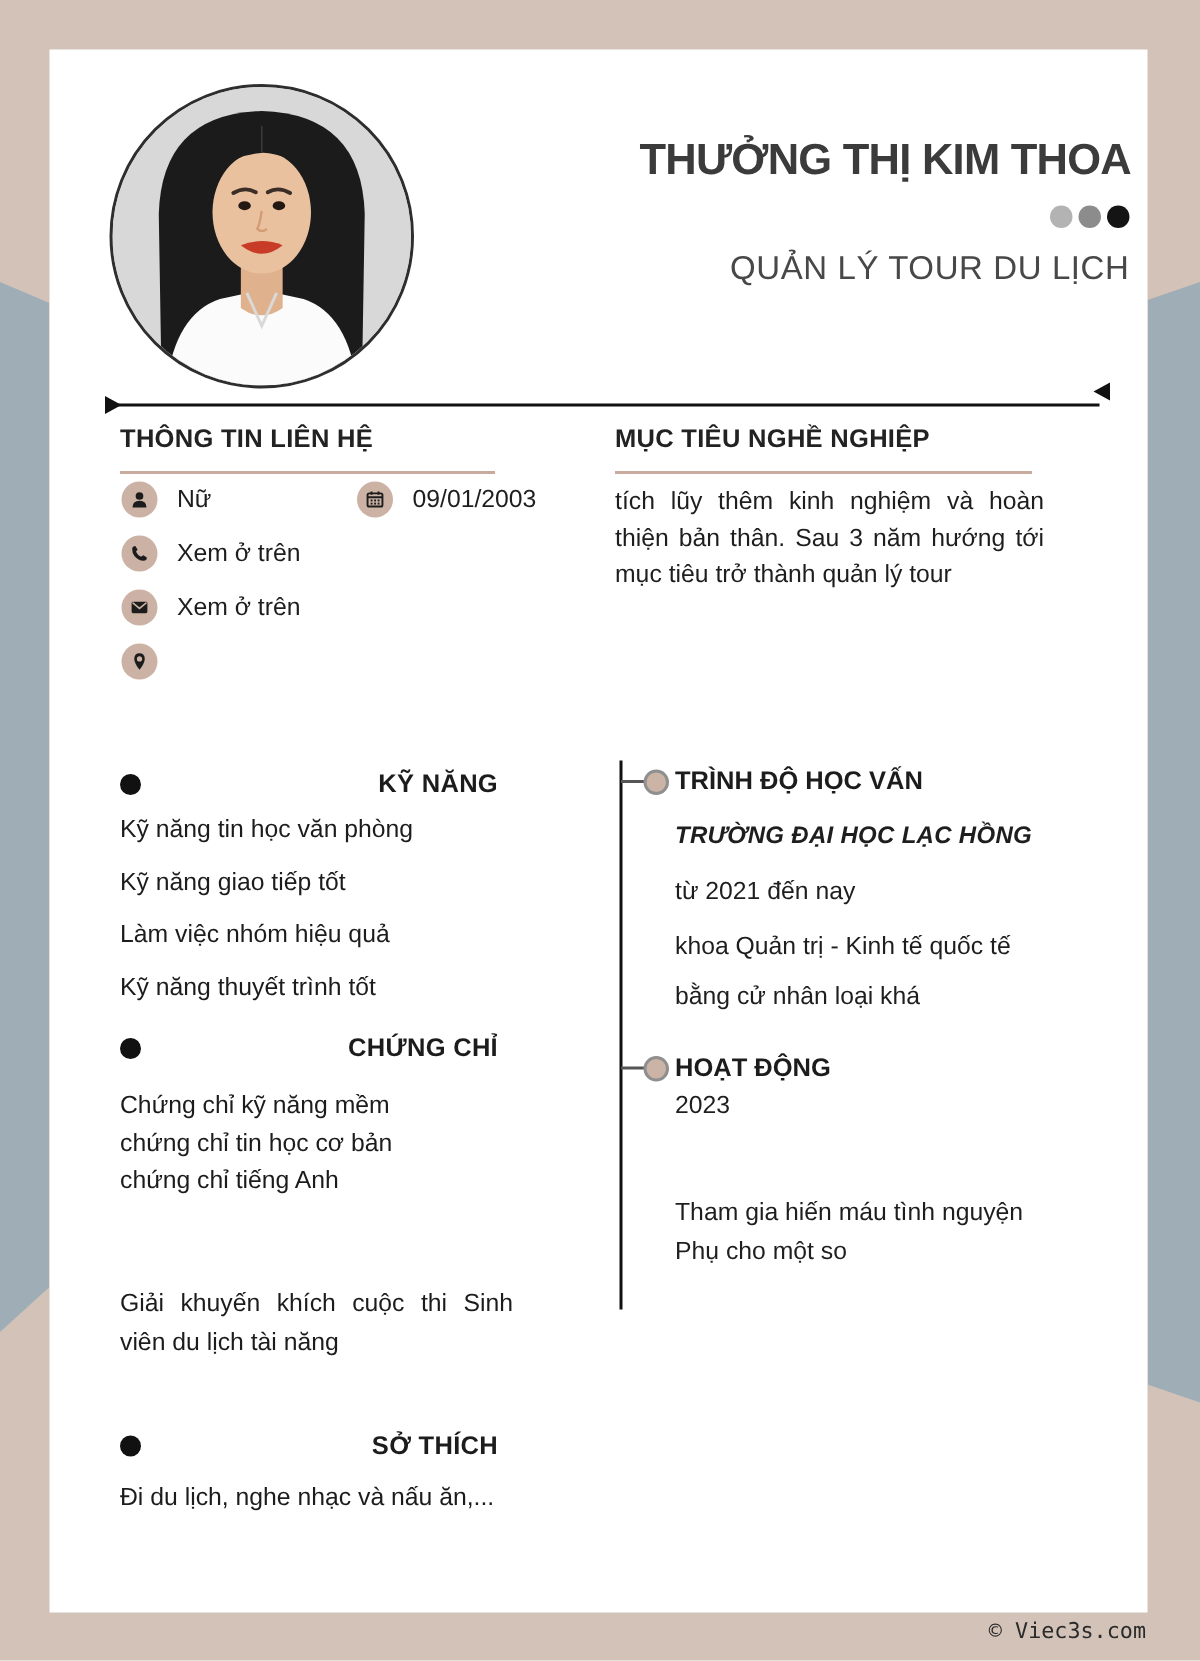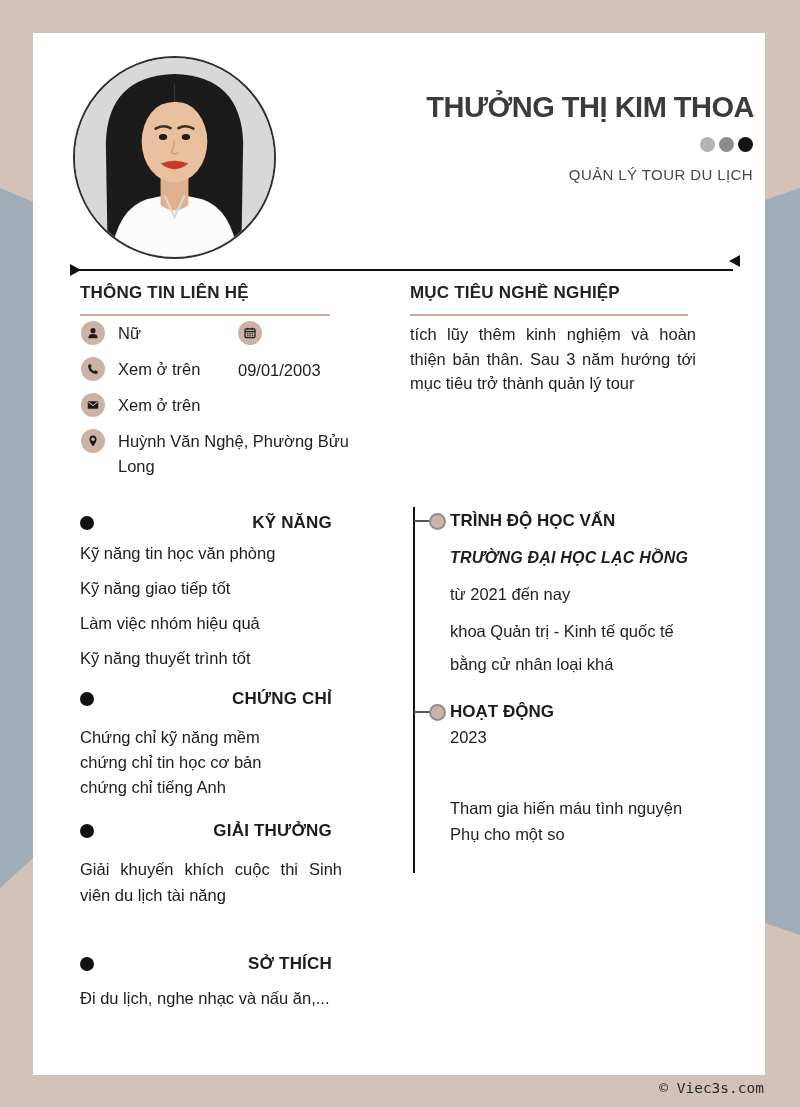--- a/index.html
+++ b/index.html
@@ -37,21 +37,21 @@
   .name {
     position:absolute; right:11px; top:58px;
     font-size:29px; font-weight:700; color:#3b3b3b; letter-spacing:-0.5px;
     white-space:nowrap;
   }
   .dots { position:absolute; right:12px; top:104px; display:flex; gap:4px; }
   .dot { width:15px; height:15px; border-radius:50%; }
   .dot1 { background:#b3b3b3; } .dot2 { background:#8c8c8c; } .dot3 { background:#141414; }
   .job-title {
     position:absolute; right:12px; top:133px;
-    font-size:15px; color:#484848; letter-spacing:0.4px; white-space:nowrap;
+    font-size:22px; color:#484848; letter-spacing:0.4px; white-space:nowrap;
   }
   
   .divider { position:absolute; left:44px; top:236px; width:656px; height:2px; background:#111; }
   .arrow-left {
     position:absolute; left:37px; top:231px; width:0; height:0;
     border-left:11px solid #111; border-top:6px solid transparent; border-bottom:6px solid transparent;
   }
   .arrow-right {
     position:absolute; left:696px; top:222px; width:0; height:0;
     border-right:11px solid #111; border-top:6px solid transparent; border-bottom:6px solid transparent;
@@ -65,21 +65,21 @@
   .u-objective { left:377px; top:281px; width:278px; }
   
   .contact-row { position:absolute; display:flex; align-items:flex-start; gap:13px; }
   .icon-circle {
     flex:0 0 auto; width:24px; height:24px; border-radius:50%;
     background:#ccb2a5; display:flex; align-items:center; justify-content:center;
   }
   .icon-circle svg { width:14px; height:14px; display:block; }
   .contact-text { font-size:16.5px; color:#1e1e1e; line-height:24px; }
   .row-1 { left:48px; top:288px;text-align:center; }
-  .row-1b { left:205px; top:288px;flex-direction:column; }
+  .row-1b { left:205px; top:288px; }
   .row-2 { left:48px; top:324px; }
   .row-3 { left:48px; top:360px; }
   .row-4 { left:48px; top:396px; width:290px; }
   .row-4 .contact-text { width:240px; line-height:25px; }
   
   .objective-text {
     position:absolute; left:377px; top:289px; width:286px;
     font-size:16.5px; line-height:24.5px; color:#1e1e1e; text-align:justify;
   }
   
@@ -209,21 +209,20 @@
     </span>
     <span class="contact-text">Xem ở trên</span>
   </div>
   <div class="contact-row row-4">
     <span class="icon-circle">
       <svg viewBox="0 0 24 24">
           <path d="M12,2.5 Q18,2.5 18,9 Q18,13.5 12,21.5 Q6,13.5 6,9 Q6,2.5 12,2.5 Z" fill="#1c1c1c"></path>
           <circle cx="12" cy="9" r="3" fill="#ccb2a5"></circle>
         </svg>
     </span>
-    <span class="contact-text">Huỳnh Văn Nghệ, Phường Bửu Long</span>
   </div>
 
   <div class="sec-heading h-objective">MỤC TIÊU NGHỀ NGHIỆP</div>
   <div class="underline u-objective"></div>
   <div class="objective-text">tích lũy thêm kinh nghiệm và hoàn thiện bản thân. Sau 3 năm hướng tới mục tiêu trở thành quản lý tour</div>
 
   <div class="bullet-head bh-skills">
     <span class="bullet-dot"></span>
     <span class="bullet-label">KỸ NĂNG</span>
   </div>
@@ -233,24 +232,20 @@
   <div class="skill-item sk-3">Kỹ năng thuyết trình tốt</div>
 
   <div class="bullet-head bh-certs">
     <span class="bullet-dot"></span>
     <span class="bullet-label">CHỨNG CHỈ</span>
   </div>
   <div class="left-text cert-block" style="white-space:pre-line;">Chứng chỉ kỹ năng mềm
 chứng chỉ tin học cơ bản
 chứng chỉ tiếng Anh</div>
 
-  <div class="bullet-head bh-awards">
-    <span class="bullet-dot"></span>
-    <span class="bullet-label">GIẢI THƯỞNG</span>
-  </div>
   <div class="left-text award-block">Giải khuyến khích cuộc thi Sinh viên du lịch tài năng</div>
 
   <div class="bullet-head bh-hobby">
     <span class="bullet-dot"></span>
     <span class="bullet-label">SỞ THÍCH</span>
   </div>
   <div class="left-text hobby-line">Đi du lịch, nghe nhạc và nấu ăn,...</div>
 
   <div class="timeline-line"></div>
   <div class="tl-connector tc-1"></div>

